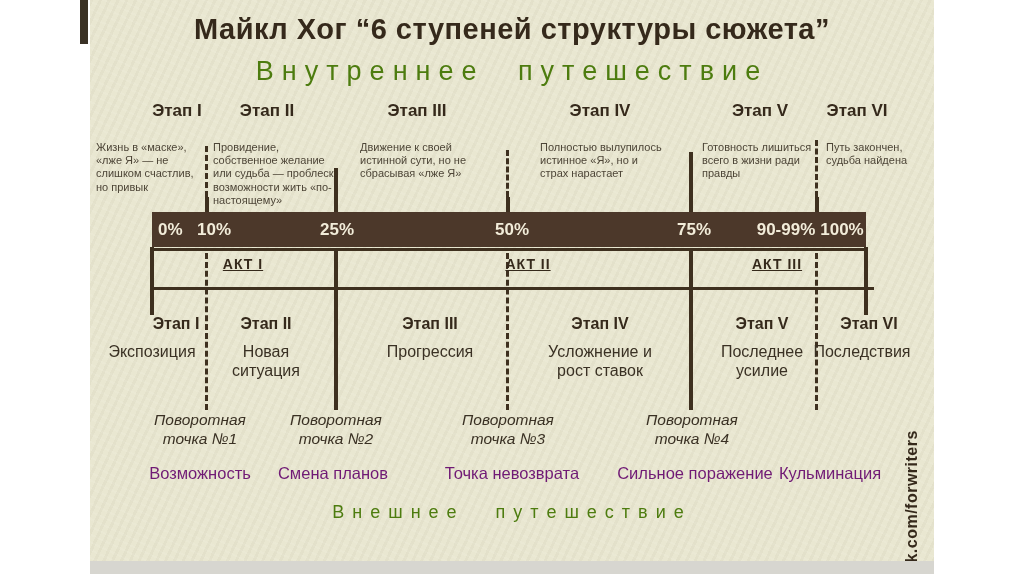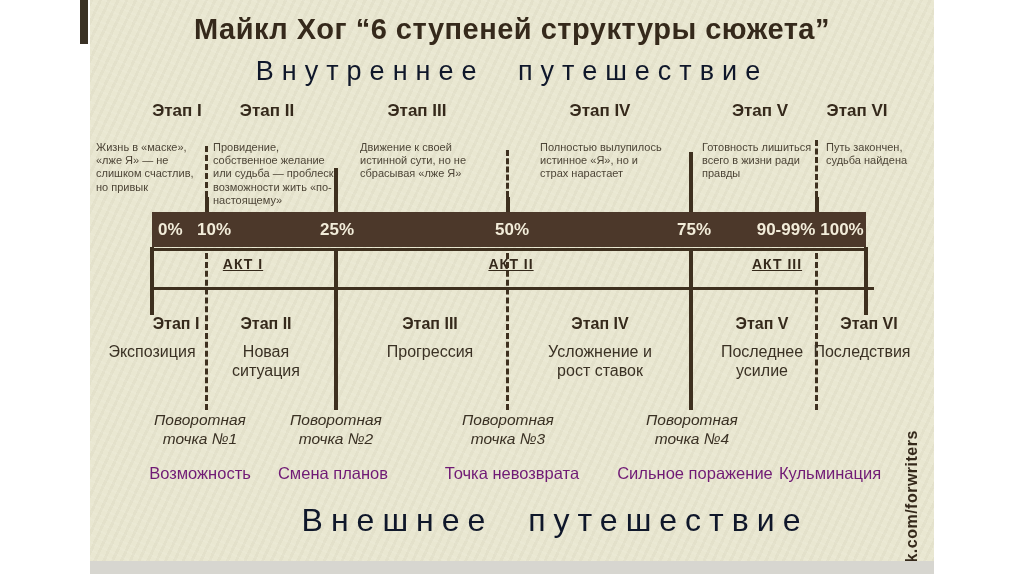--- a/index.html
+++ b/index.html
@@ -19,23 +19,23 @@
       repeating-linear-gradient(115deg, rgba(120,110,80,.05) 0 3px, transparent 3px 8px),
       repeating-linear-gradient(25deg, rgba(255,255,255,.07) 0 2px, transparent 2px 7px);
   }
   .artifact{position:absolute;left:80px;top:0;width:8px;height:44px;background:#3a3126;}
   .footer-strip{position:absolute;left:90px;top:561px;width:844px;height:13px;background:#d7d6d0;}
 
   .ctext{position:absolute;transform:translateX(-50%);text-align:center;}
   .nowrap{white-space:nowrap;}
 
   .title{top:13px;left:512px;font-size:29px;font-weight:bold;letter-spacing:.5px;color:#35291b;}
-  .journey{left:512px;font-size:27px;letter-spacing:8px;word-spacing:18px;color:#0f172a;}
+  .journey{left:512px;font-size:27px;letter-spacing:8px;word-spacing:18px;color:#4d7c0f;}
   .journey.inner{top:56px;}
-  .journey.outer{top:502px;font-size:32px;margin-left:43px;}
+  .journey.outer{top:502px;font-size:18px;}
 
   .stage-top-label{top:101px;font-size:17px;font-weight:bold;color:#35291b;}
   .desc{position:absolute;top:141px;font-size:11px;line-height:1.2;color:#4d4537;text-align:left;}
 
   .vline-solid{position:absolute;width:4px;background:#3e301f;}
   .vline-dash{position:absolute;width:0;border-left:3px dashed #3e301f;}
   .hline{position:absolute;height:3px;background:#3e301f;}
   .tick{position:absolute;width:4px;height:15px;top:197px;background:#3e301f;}
 
   .bar{position:absolute;left:152px;top:212px;width:714px;height:35px;background:#4c382a;}
@@ -102,21 +102,21 @@
   <div class="hline" style="left:152px;top:248px;width:714px"></div>
   <div class="hline" style="left:152px;top:287px;width:722px"></div>
   <div class="vline-solid" style="left:150px;top:247px;height:68px"></div>
   <div class="vline-solid" style="left:334px;top:248px;height:162px"></div>
   <div class="vline-solid" style="left:689px;top:248px;height:162px"></div>
   <div class="vline-solid" style="left:864px;top:247px;height:68px"></div>
   <div class="vline-dash" style="left:205px;top:253px;height:157px"></div>
   <div class="vline-dash" style="left:506px;top:253px;height:157px"></div>
   <div class="vline-dash" style="left:815px;top:253px;height:157px"></div>
   <div class="ctext act-label" style="left:243px">АКТ I</div>
-  <div class="ctext act-label" style="left:511px">АКТ II</div>
+  <div class="ctext act-label" style="left:528px">АКТ II</div>
   <div class="ctext act-label" style="left:777px">АКТ III</div>
 
   <div class="ctext stage-bot-label" style="left:176px">Этап I</div>
   <div class="ctext stage-bot-label" style="left:266px">Этап II</div>
   <div class="ctext stage-bot-label" style="left:430px">Этап III</div>
   <div class="ctext stage-bot-label" style="left:600px">Этап IV</div>
   <div class="ctext stage-bot-label" style="left:762px">Этап V</div>
   <div class="ctext stage-bot-label" style="left:869px">Этап VI</div>
 
   <div class="ctext stage-bot-name" style="left:152px;width:130px">Экспозиция</div>

